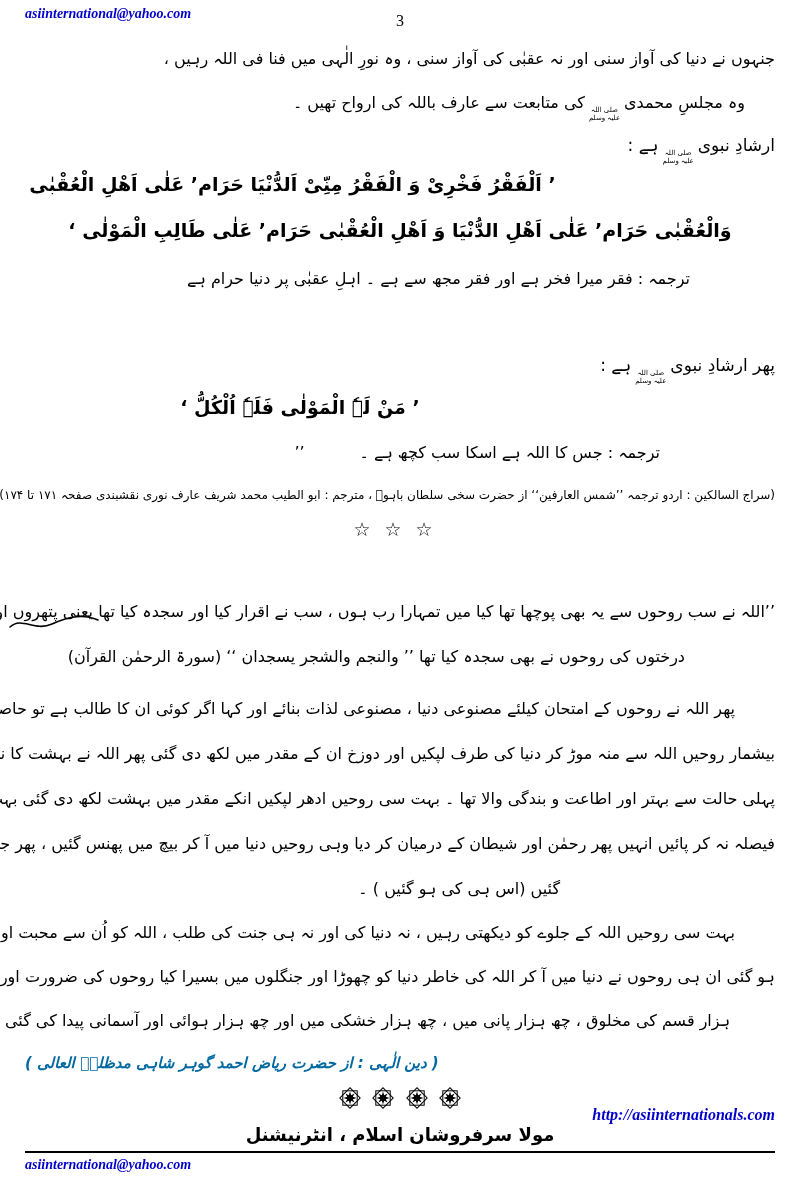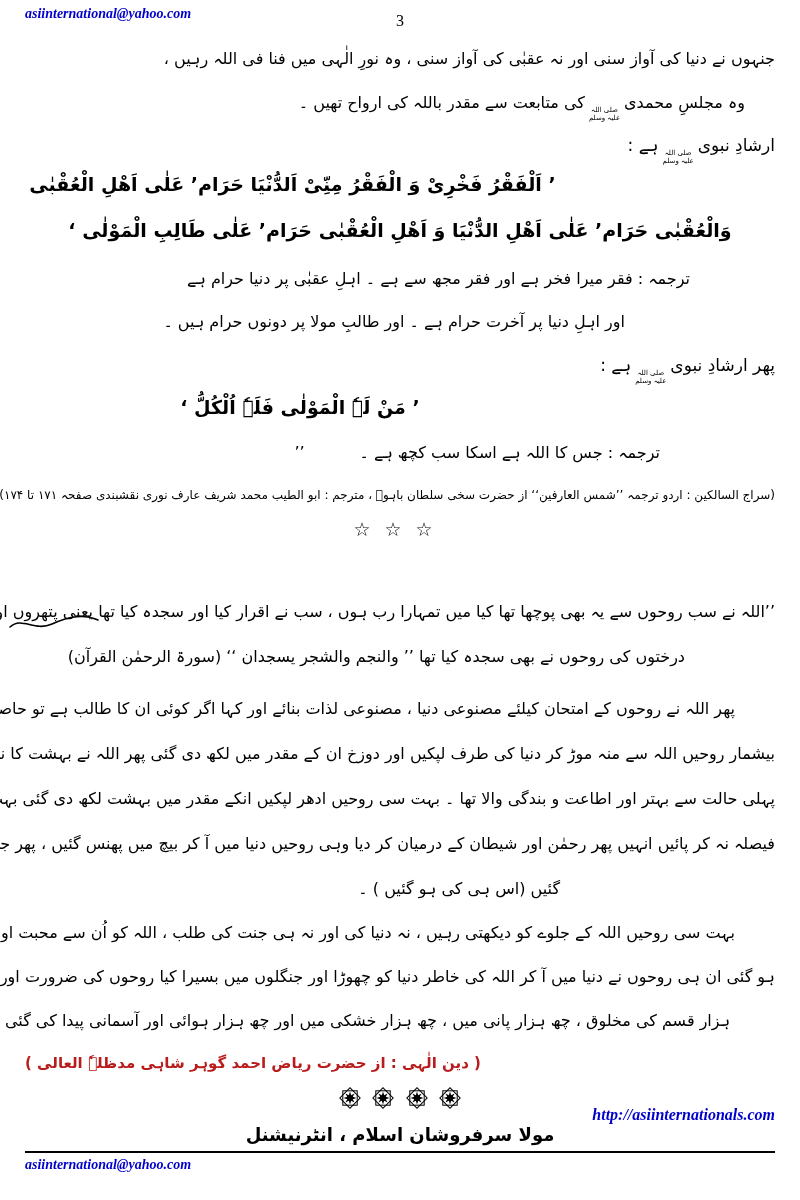--- a/index.html
+++ b/index.html
@@ -13,21 +13,21 @@
   .small{font-size:12px;}
   .saw{display:inline-flex;flex-direction:column;align-items:center;font-size:7px;
        line-height:7.5px;margin:16px 4px;vertical-align:-4px;font-weight:normal;}
   .saw span{display:block;}
   .link{font-family:"Liberation Serif",serif;font-style:italic;font-weight:bold;
         color:#0000cc;font-size:14px;white-space:nowrap;}
   .h-email{position:absolute;left:25px;top:6px;}
   .pageno{position:absolute;top:12px;left:0;right:0;text-align:center;
           font-family:"Liberation Serif",serif;font-size:16px;color:#000;}
   .stars{letter-spacing:14px;font-size:19px;text-align:center;color:#000;}
-  .blue-cite{color:#b91c1c;font-weight:bold;font-size:15px;text-align:left;}
+  .blue-cite{color:#0369a1;font-weight:bold;font-size:15px;text-align:left;font-style:italic;}
   .ornament-row{position:absolute;top:1086px;left:0;right:0;text-align:center;}
   .ornament-row .orn{display:inline-block;margin:0 2px;}
   .org{font-weight:bold;font-size:18px;text-align:center;}
   .rule{position:absolute;left:25px;right:25px;top:1151px;border-top:2px solid #000;height:0;}
   .f-email{position:absolute;left:25px;top:1157px;}
   .f-web{position:absolute;right:25px;top:1106px;font-size:16px;}
   .flourish{position:absolute;left:8px;top:612px;}
   .gap-quote{margin-right:55px;}
 </style>
 </head>
@@ -35,30 +35,29 @@
 
 <div class="page">
 
   <div class="link h-email">asiinternational@yahoo.com</div>
   <div class="pageno">3</div>
 
   <p class="ln urdu" style="top:42px;">جنہوں نے دنیا کی آواز سنی اور نہ عقبٰی کی آواز سنی ، وہ نورِ الٰہی میں فنا فی اللہ رہیں ،</p>
   <p class="ln urdu" style="top:86px;padding-right:30px;"><span>وہ مجلسِ محمدی</span><span class="saw">
         <span>صلی اللہ</span>
         <span>علیہ وسلم</span>
-      </span><span>کی متابعت سے مقدر باللہ کی ارواح تھیں ۔</span></p>
+      </span><span>کی متابعت سے عارف باللہ کی ارواح تھیں ۔</span></p>
 
   <p class="ln heading" style="top:128px;"><span>ارشادِ نبوی</span><span class="saw">
         <span>صلی اللہ</span>
         <span>علیہ وسلم</span>
       </span><span>ہے :</span></p>
   <p class="ln arabic" style="top:166px;padding-left:0;padding-right:215px;">’ اَلْفَقْرُ فَخْرِیْ وَ الْفَقْرُ مِنِّیْ اَلدُّنْیَا حَرَام’ عَلٰی اَھْلِ الْعُقْبٰی</p>
   <p class="ln arabic" style="top:212px;">وَالْعُقْبٰی حَرَام’ عَلٰی اَھْلِ الدُّنْیَا وَ اَھْلِ الْعُقْبٰی حَرَام’ عَلٰی طَالِبِ الْمَوْلٰی ‘</p>
   <p class="ln urdu" style="top:262px;padding-right:85px;">ترجمہ : فقر میرا فخر ہے اور فقر مجھ سے ہے ۔ اہلِ عقبٰی پر دنیا حرام ہے</p>
-  <p class="ln urdu" style="top:305px;padding-right:150px;">اور اہلِ دنیا پر آخرت حرام ہے ۔ اور طالبِ مولا پر دونوں حرام ہیں ۔</p>
 
   <p class="ln heading" style="top:348px;"><span>پھر ارشادِ نبوی</span><span class="saw">
         <span>صلی اللہ</span>
         <span>علیہ وسلم</span>
       </span><span>ہے :</span></p>
   <p class="ln arabic" style="top:389px;padding-right:200px;">’ مَنْ لَہٗ الْمَوْلٰی فَلَہٗ اُلْکُلُّ ‘</p>
   <p class="ln urdu" style="top:436px;padding-right:115px;"><span>ترجمہ : جس کا اللہ ہے اسکا سب کچھ ہے ۔</span><span class="gap-quote">’’</span></p>
 
   <p class="ln small" style="top:478px;">(سراج السالکین : اردو ترجمہ ’’شمس العارفین‘‘ از حضرت سخی سلطان باہوؒ ، مترجم : ابو الطیب محمد شریف عارف نوری نقشبندی صفحہ ۱۷۱ تا ۱۷۴)</p>
 

